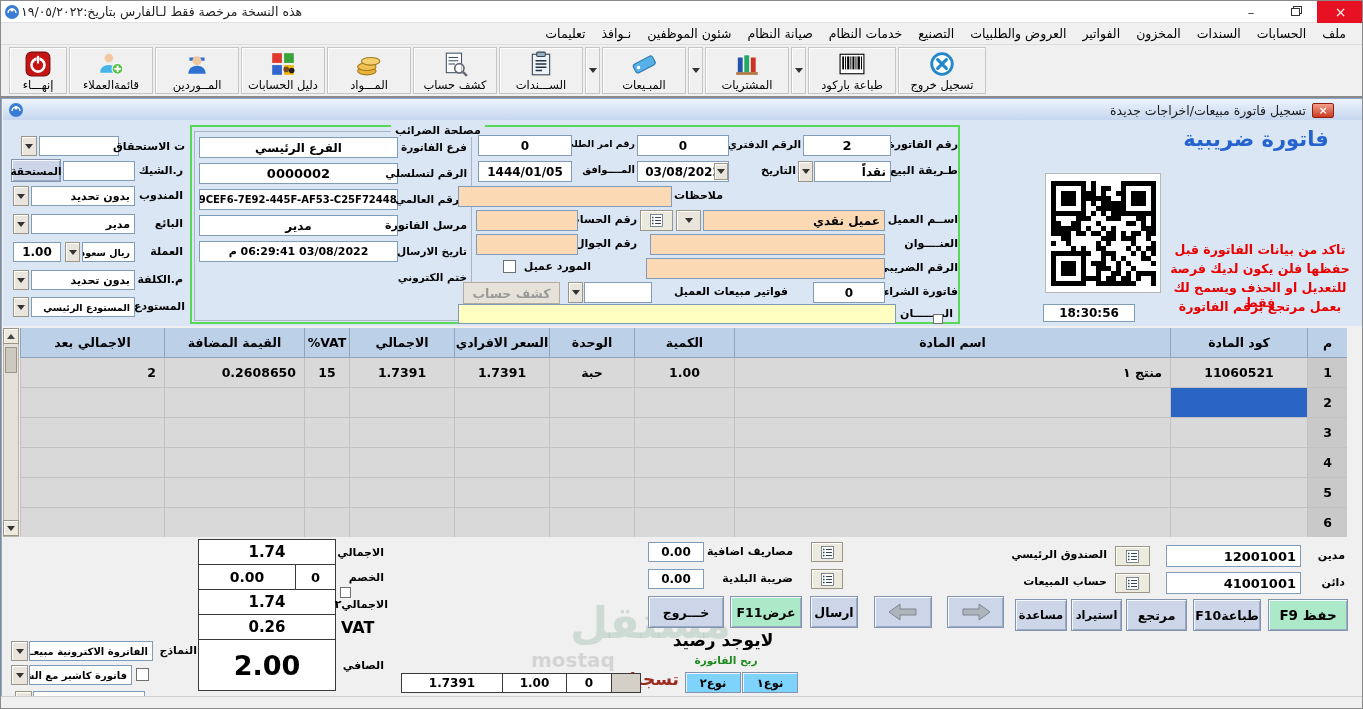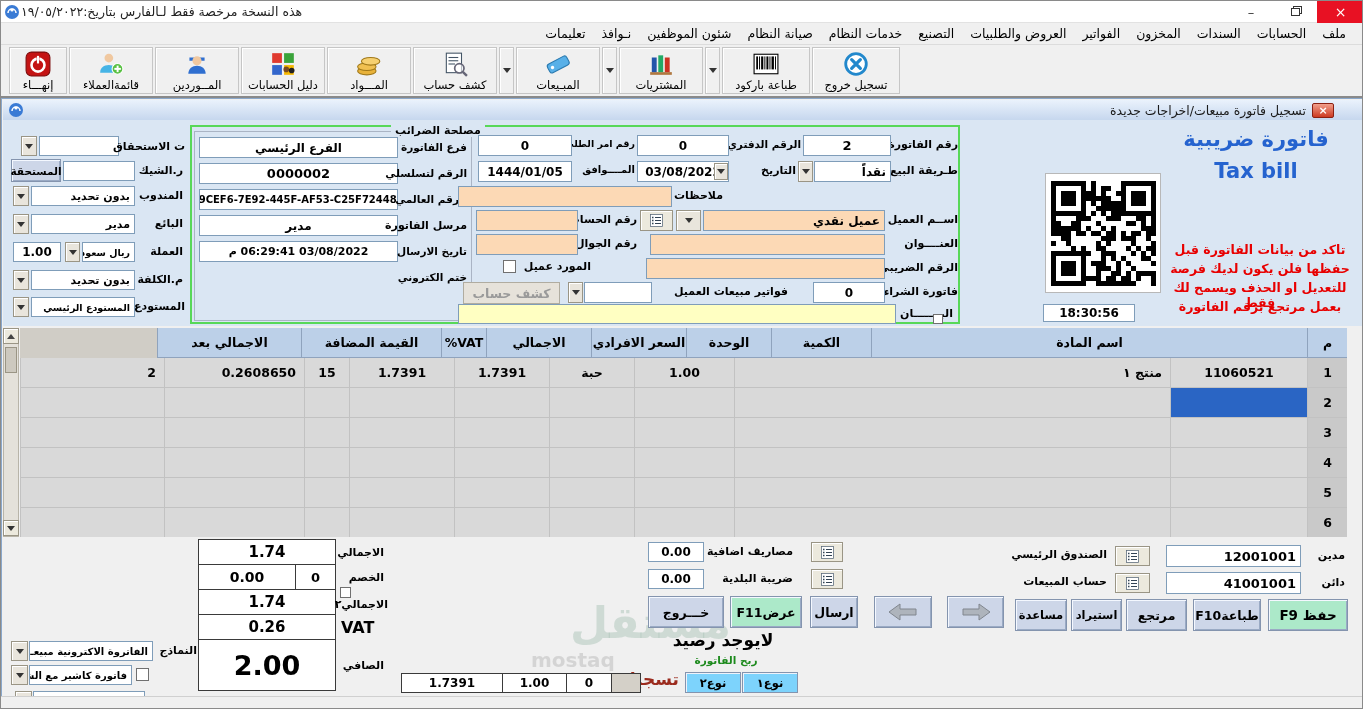--- a/index.html
+++ b/index.html
@@ -167,20 +167,33 @@
             <rect x="4" y="2" width="14" height="18" fill="#fff" stroke="#456"></rect>
             <line x1="6" y1="6" x2="15" y2="6" stroke="#456"></line>
             <line x1="6" y1="9" x2="15" y2="9" stroke="#456"></line>
             <line x1="6" y1="12" x2="12" y2="12" stroke="#456"></line>
             <circle cx="16" cy="16" r="4.3" fill="rgba(255,255,255,.6)" stroke="#667" stroke-width="1.6"></circle>
             <line x1="19.2" y1="19.2" x2="23" y2="23" stroke="#667" stroke-width="2.2"></line>
           </svg>
         </span>
         <span class="tlabel">كشف حساب</span>
       </div>
+      <div class="tbtn" style="width: 84px;">
+        <span class="ticon">
+          <svg viewBox="0 0 24 24">
+            <rect x="4" y="3" width="16" height="19" fill="#eef2f5" stroke="#345"></rect>
+            <rect x="8" y="1" width="8" height="4" rx="1" fill="#9ab0c0" stroke="#345"></rect>
+            <line x1="7" y1="9" x2="17" y2="9" stroke="#234" stroke-width="1.4"></line>
+            <line x1="7" y1="12" x2="17" y2="12" stroke="#234" stroke-width="1.4"></line>
+            <line x1="7" y1="15" x2="17" y2="15" stroke="#234" stroke-width="1.4"></line>
+            <line x1="7" y1="18" x2="13" y2="18" stroke="#234" stroke-width="1.4"></line>
+          </svg>
+        </span>
+        <span class="tlabel">الســـندات</span>
+      </div>
       <div class="tdrop">
         <span class="tri"></span>
       </div>
       <div class="tbtn" style="width: 84px;">
         <span class="ticon">
           <svg viewBox="0 0 24 24">
             <g transform="rotate(-28 12 12)">
               <rect x="2" y="8" width="20" height="9" rx="2.5" fill="#58b0e8" stroke="#2a7ab0"></rect>
               <circle cx="6" cy="12.5" r="1.6" fill="#fff"></circle>
             </g>
@@ -807,33 +820,33 @@
             <div class="qc qb"></div>
             <div class="qc qb"></div>
             <div class="qc qb"></div>
             <div class="qc"></div>
             <div class="qc"></div>
             <div class="qc"></div>
             <div class="qc qb"></div>
           </div>
         </div>
       <div class="bluehead" style="left:1150px;top:7px;width:206px;">فاتورة ضريبية</div>
-      <div class="bluehead" style="left:1150px;top:39px;width:206px;direction:ltr;">Tax bill</div>
       <div class="abs" style="left:1156px;top:122px;width:202px;">
         <div class="warnline">تاكد من بيانات الفاتورة قبل</div>
         <div class="warnline">حفظها فلن يكون لديك فرصة</div>
         <div class="warnline">للتعديل او الحذف ويسمح لك فقط</div>
         <div class="warnline">بعمل مرتجع برقم الفاتورة</div>
       </div>
       <div class="fld center" style="left:1040px;top:184px;width:92px;height:18px;direction:ltr;">18:30:56</div>
     </div>
 
     <div id="tbl">
         <div class="trow">
           <div class="th" style="width: 40px;">م</div>
+          <div class="th" style="width: 137px;">كود المادة</div>
           <div class="th" style="width: 436px;">اسم المادة</div>
           <div class="th" style="width: 100px;">الكمية</div>
           <div class="th" style="width: 85px;">الوحدة</div>
           <div class="th" style="width: 95px;">السعر الافرادي</div>
           <div class="th" style="width: 105px;">الاجمالي</div>
           <div class="th" style="width: 45px;">VAT%</div>
           <div class="th" style="width: 140px;">القيمة المضافة</div>
           <div class="th" style="width: 144px;">الاجمالي بعد</div>
         </div>
         <div class="trow">

